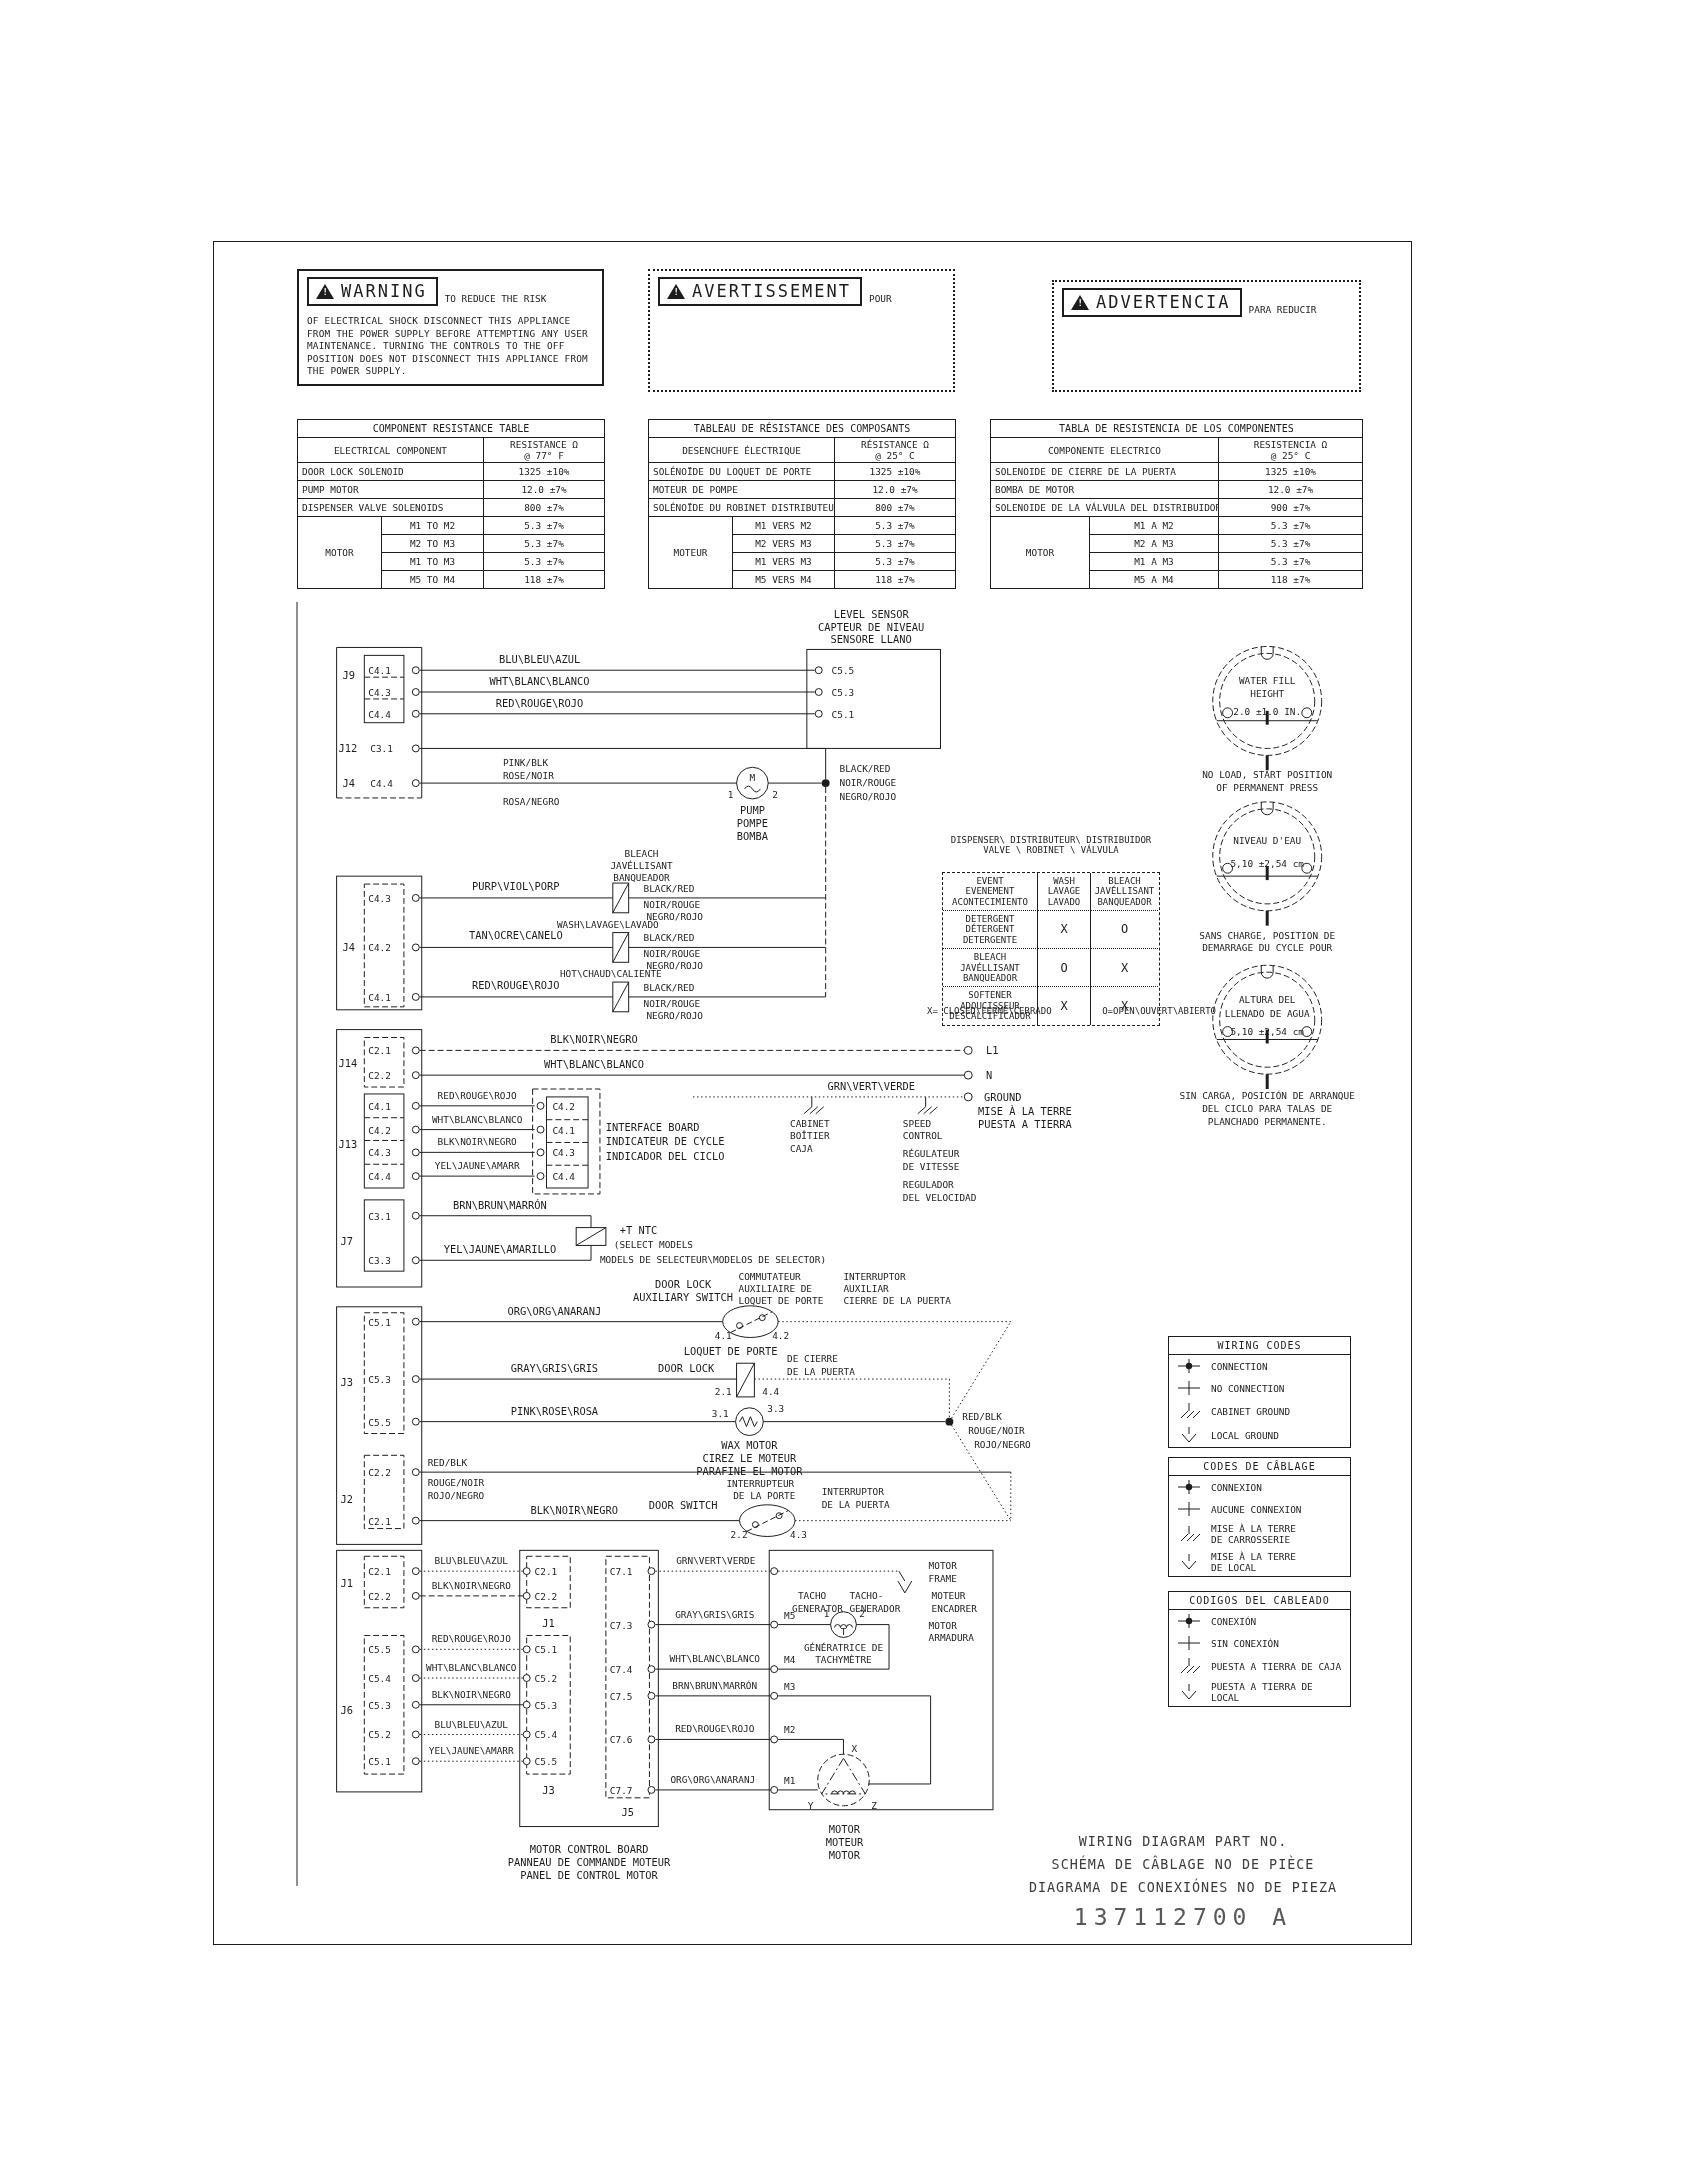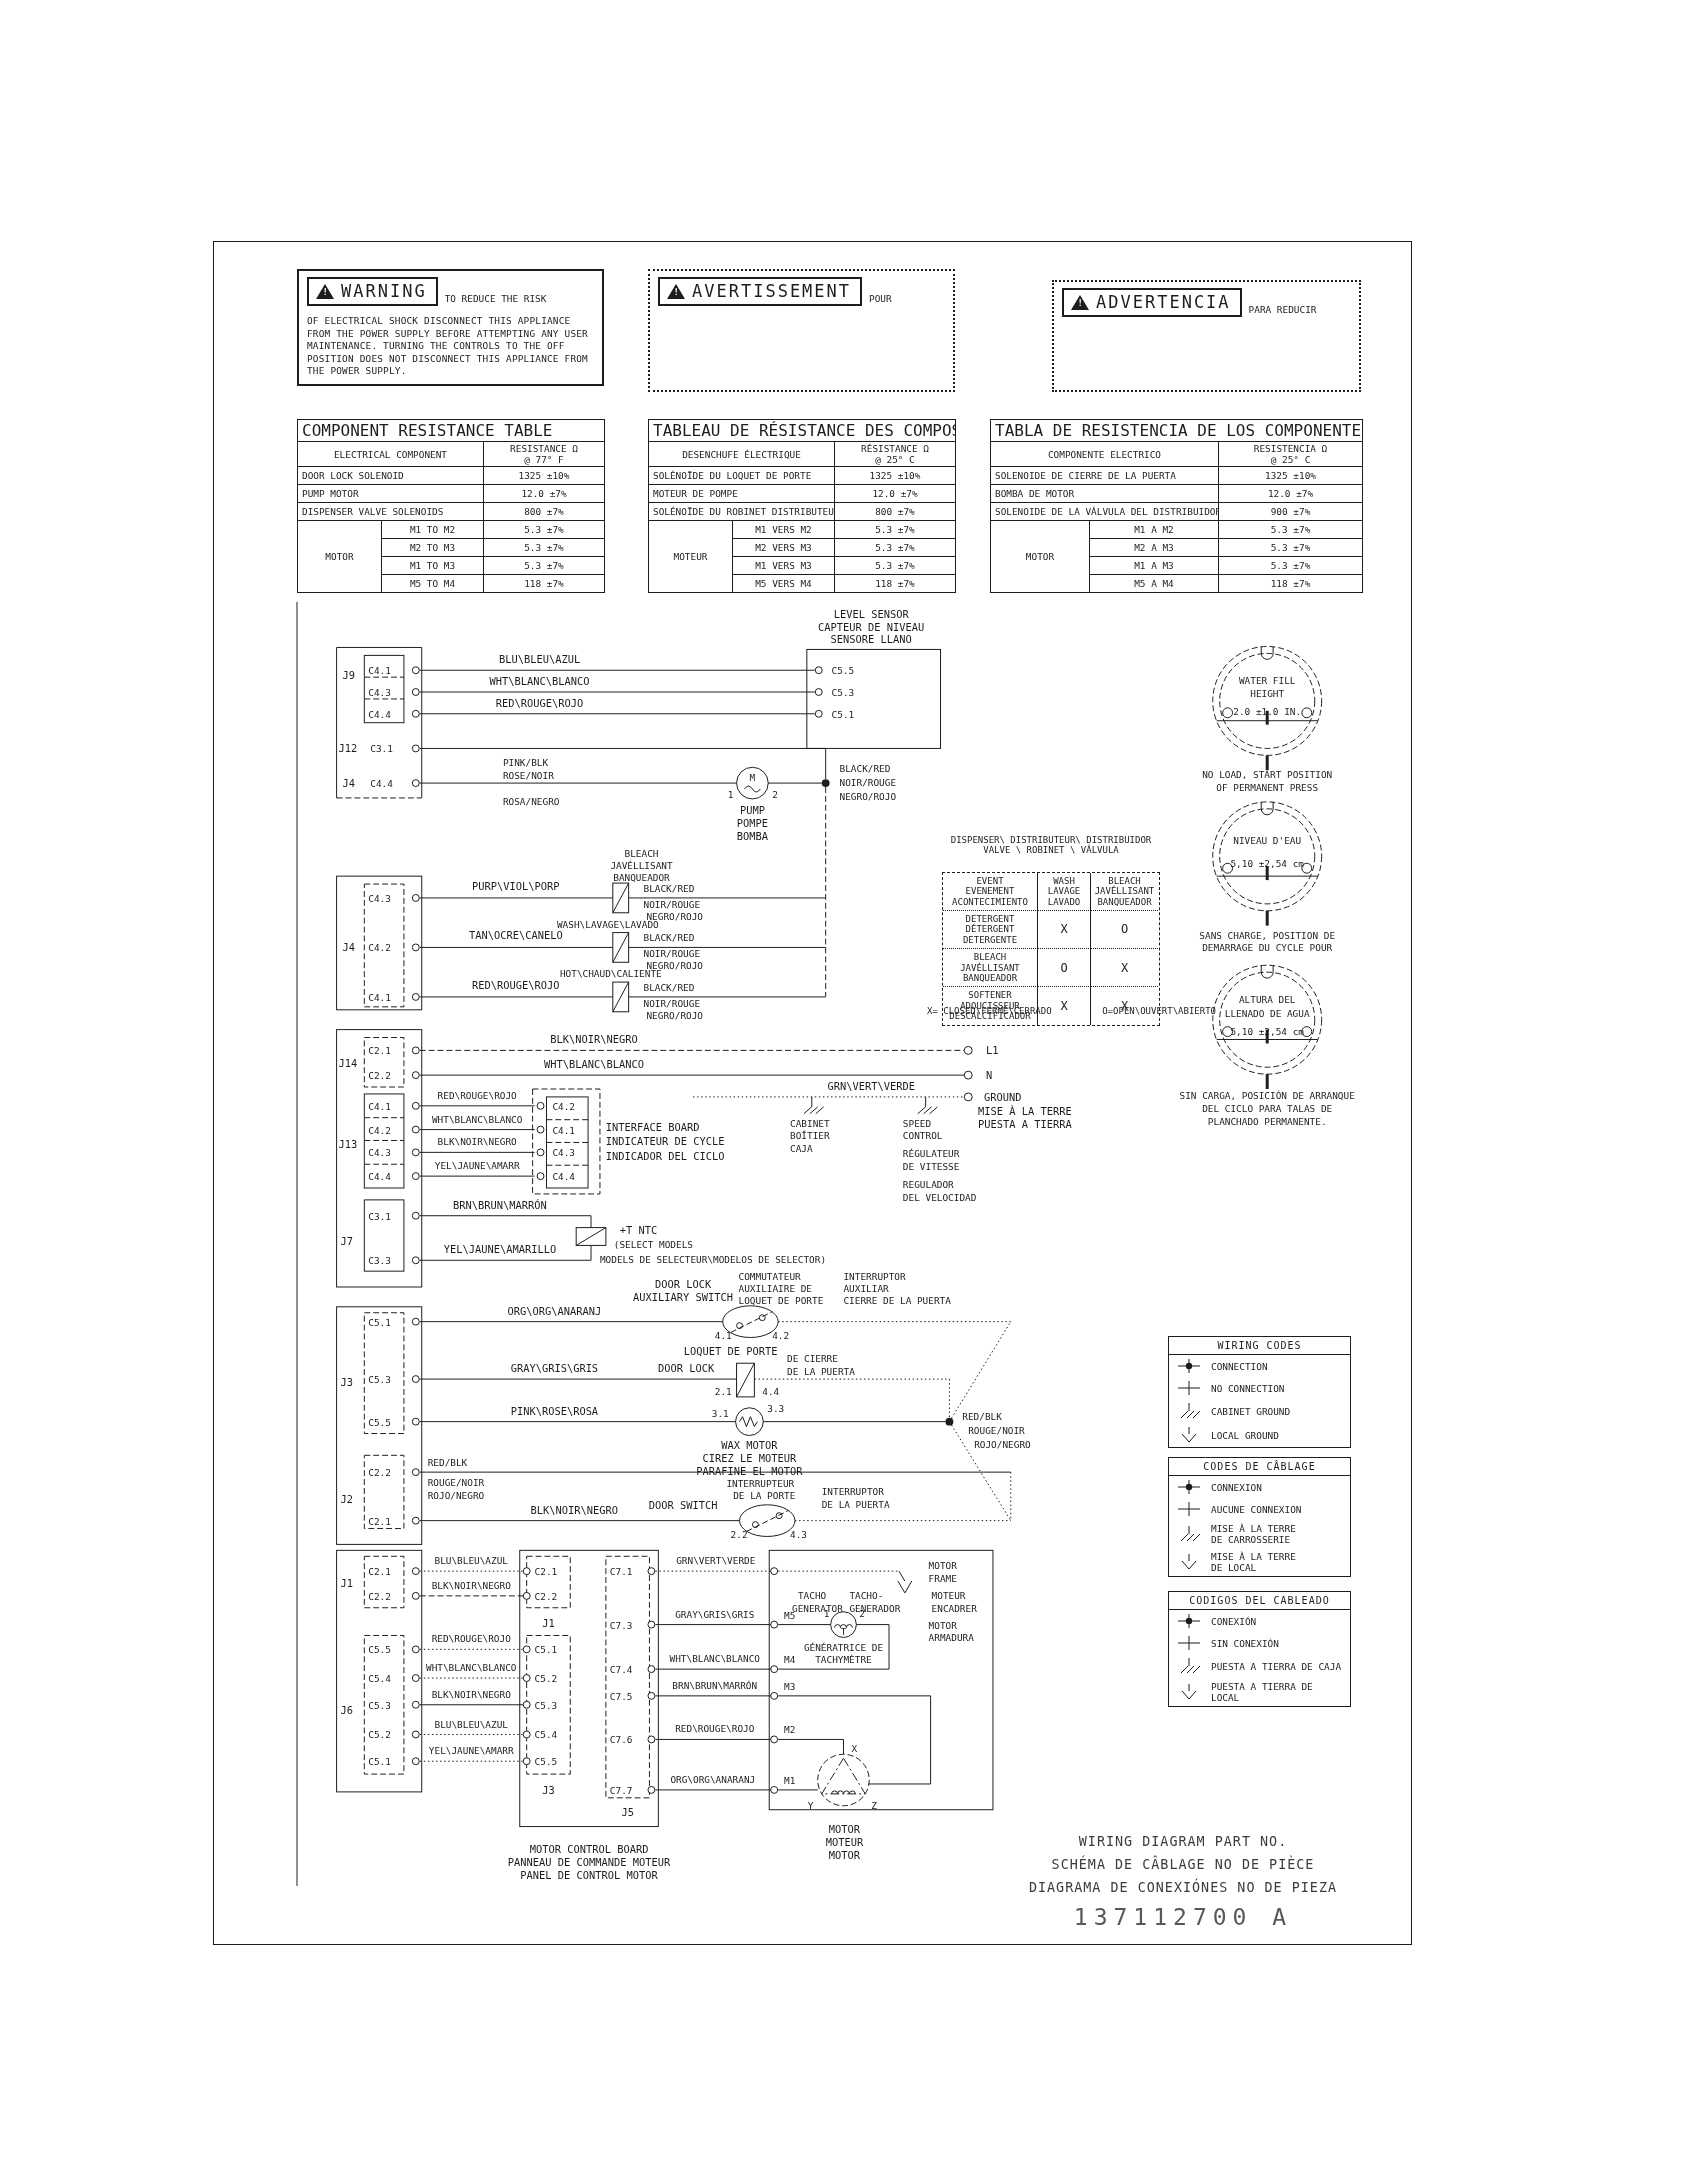--- a/index.html
+++ b/index.html
@@ -12,21 +12,21 @@
   .warn-head{display:flex;align-items:flex-end;gap:7px}
   .badge{display:inline-flex;align-items:center;gap:7px;border:2px solid #1d1d1d;padding:2px 9px 3px 7px}
   .bt{font-size:17px;letter-spacing:2px;white-space:nowrap}
   .tri{position:relative;width:0;height:0;border-left:9px solid transparent;border-right:9px solid transparent;border-bottom:15px solid #1d1d1d;display:inline-block}
   .tri i{position:absolute;left:-2.5px;top:3px;font-style:normal;color:#fff;font-size:9px;font-weight:bold}
   .lead{font-size:9.4px;padding-bottom:2px;white-space:nowrap}
   .warn-body{font-size:9.4px;line-height:12.6px;margin-top:9px;letter-spacing:0.2px}
   
   .rtable{position:absolute;border-collapse:collapse;font-size:9.4px;background:#fff;table-layout:fixed}
   .rtable td{border:1px solid #1d1d1d;padding:1px 4px;height:15px;overflow:hidden;white-space:nowrap}
-  .rtable .tt{text-align:left;font-size:16px}
+  .rtable .tt{text-align:center;font-size:10px}
   .rtable .hd{text-align:center}
   .rtable .val{text-align:center}
   .rtable .mot{text-align:center}
   .rtable .ctr{text-align:center}
   
   .disp{position:absolute;font-size:9px;line-height:10.4px;text-align:center}
   .dh{white-space:nowrap}
   .disp-grid{display:grid;grid-template-columns:95px 53px 67px;border:1.5px dashed #1d1d1d;margin-top:16px;background:#fff}
   .dcell{border-right:1px solid #1d1d1d;border-bottom:1px dotted #1d1d1d;padding:3px 1px;display:flex;flex-direction:column;justify-content:center;min-height:29px}
   .dcell.last{border-right:none}

